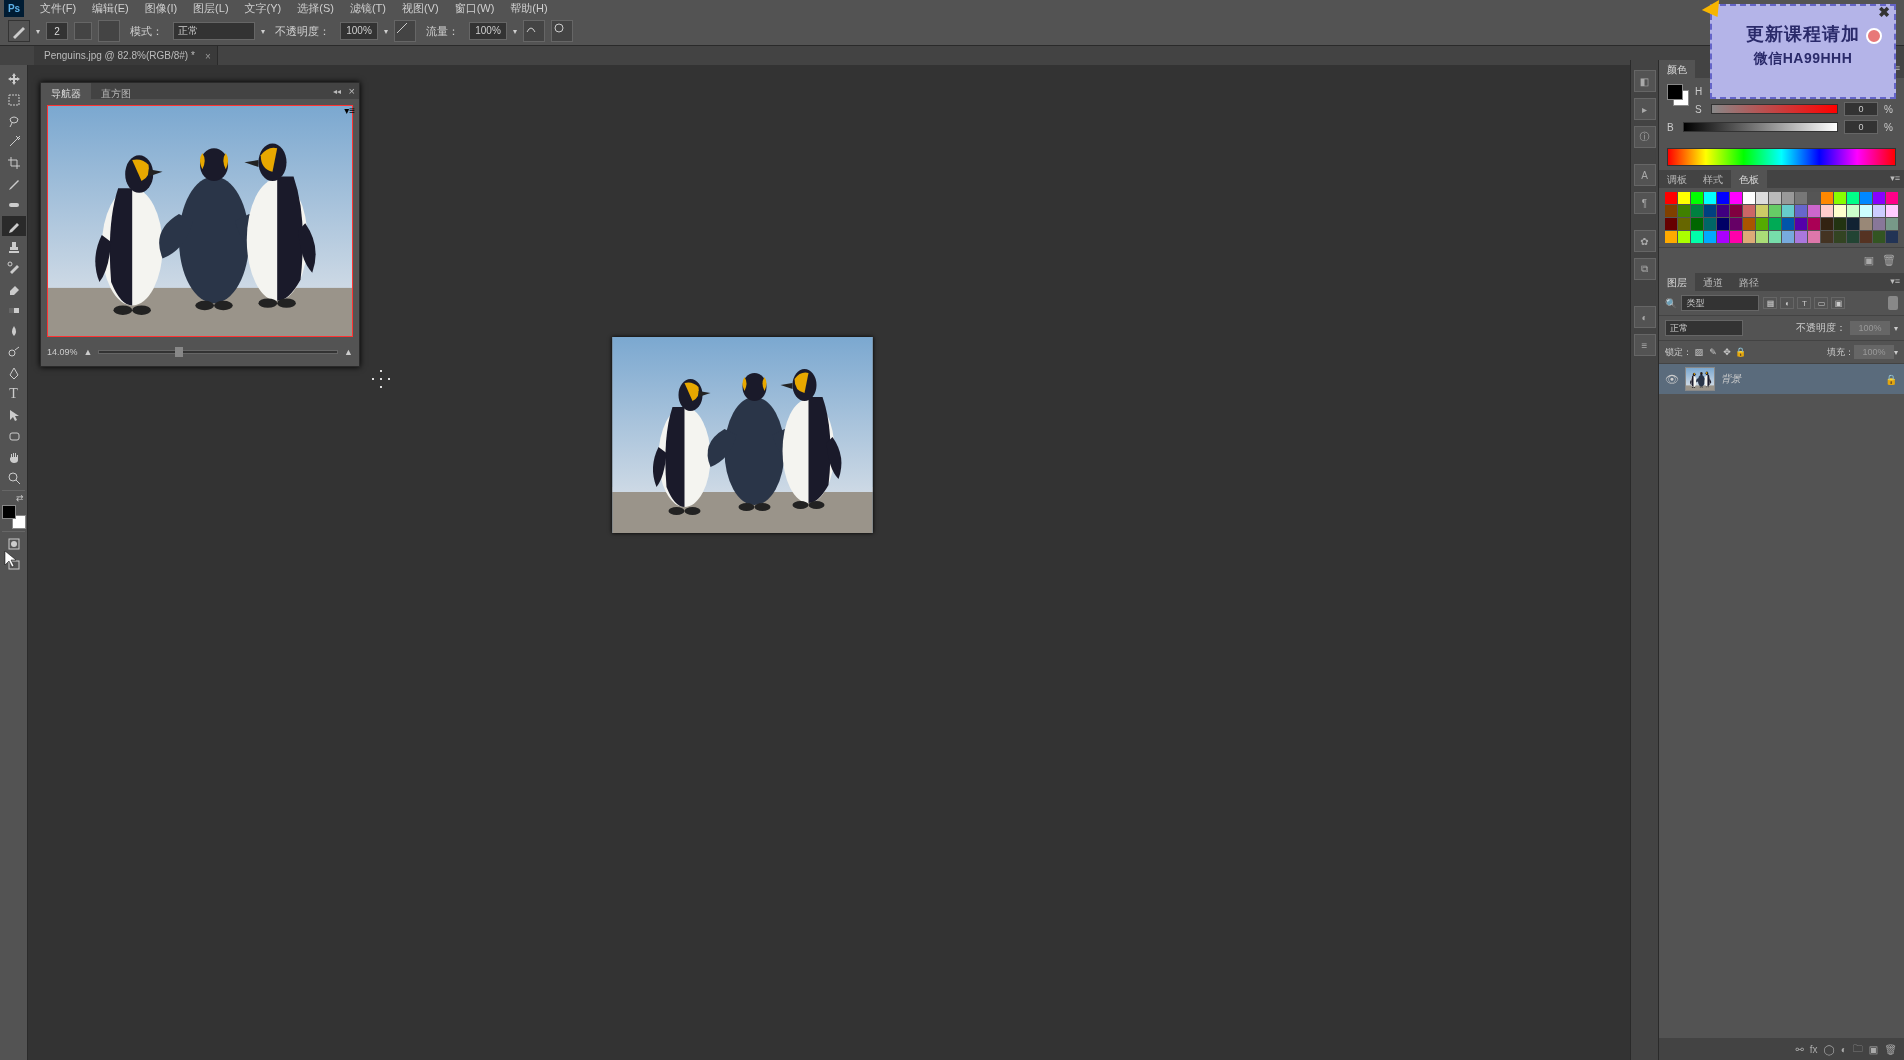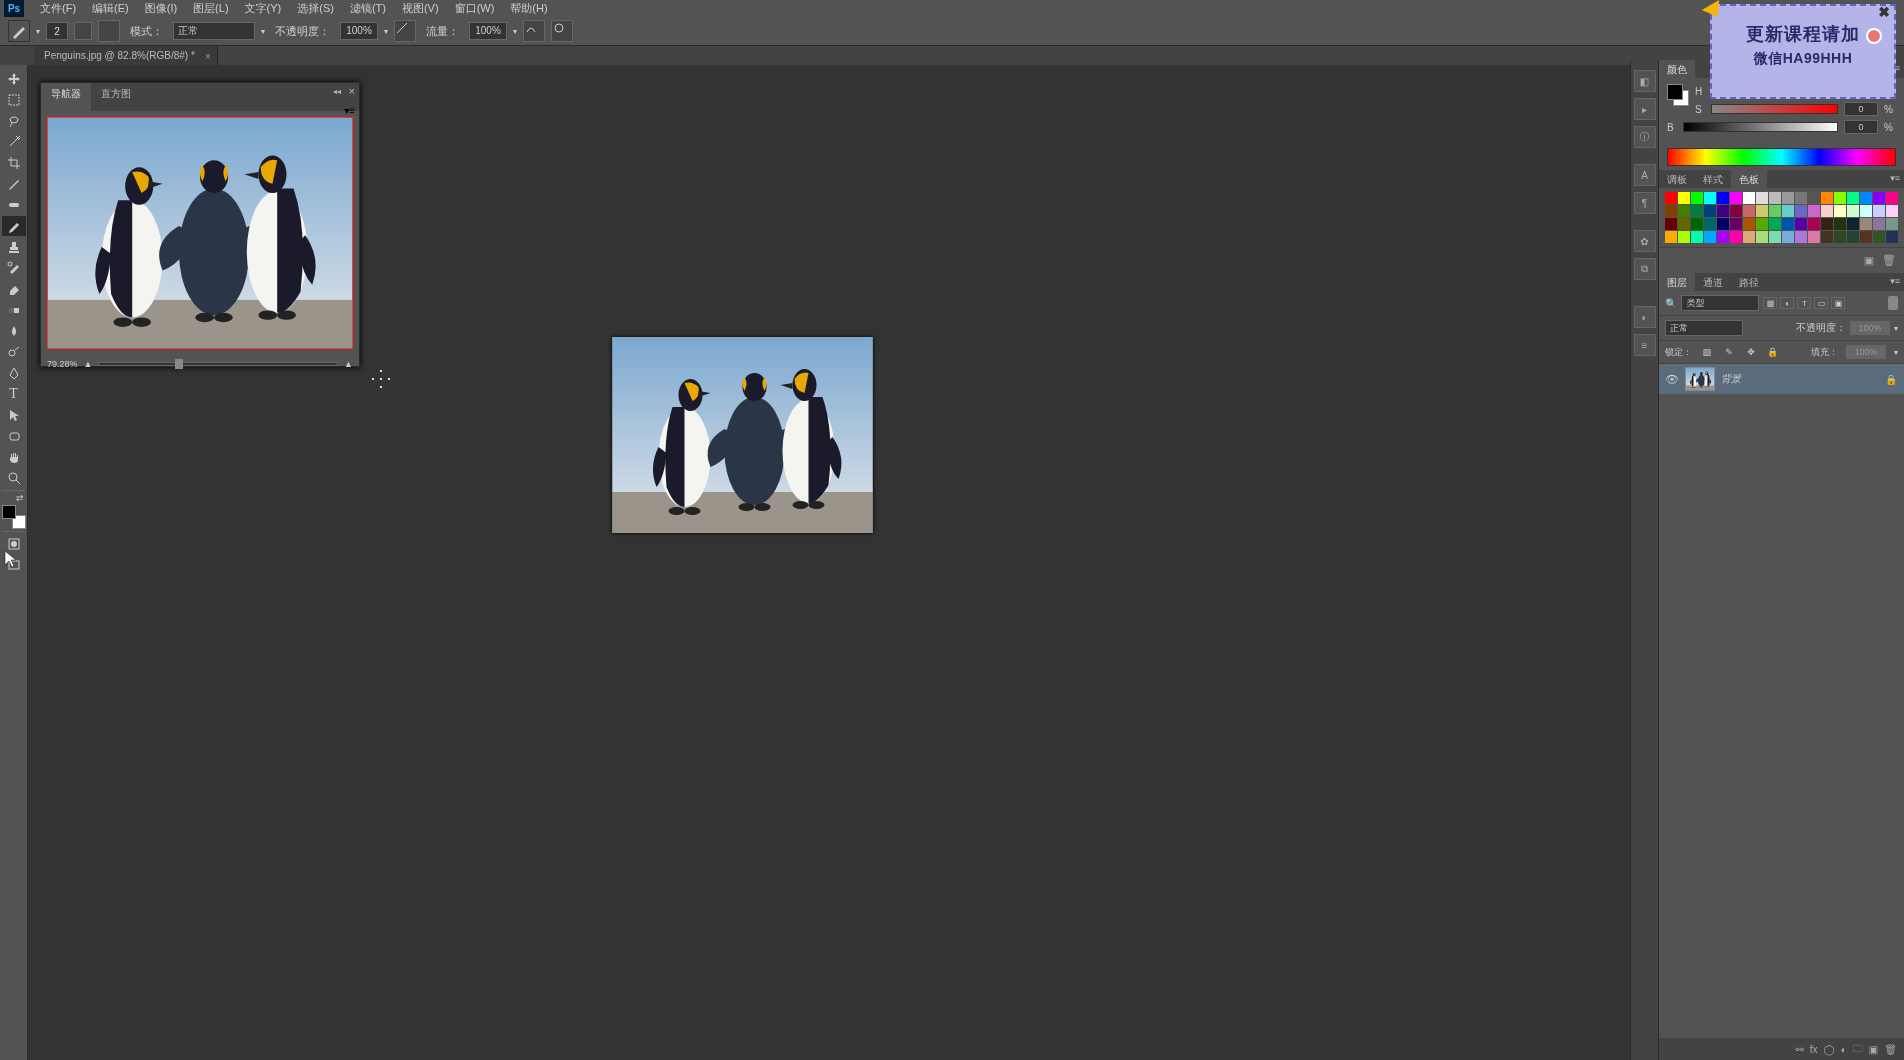--- a/index.html
+++ b/index.html
@@ -21,21 +21,21 @@
 .workspace{position:absolute;top:65px;left:28px;right:246px;bottom:0;background:#333}
 .canvas{position:absolute;top:272px;left:584px;width:261px;height:196px;box-shadow:0 0 4px #000}
 .toolbox{position:absolute;top:65px;left:0;width:28px;bottom:0;background:#535353;border-right:1px solid #2a2a2a;padding-top:4px}
 .tool{width:24px;height:20px;margin:0 auto 1px;display:flex;align-items:center;justify-content:center;color:#ccc;font-size:12px;cursor:pointer}
 .tool.sel{background:#2a2a2a}
 .tool-div{height:1px;background:#666;margin:2px 2px}
 .fgbg{position:relative;width:24px;height:24px;margin:2px auto}
 .fg{position:absolute;width:14px;height:14px;background:#000;border:1px solid #888;top:0;left:0}
 .bg{position:absolute;width:14px;height:14px;background:#fff;border:1px solid #888;bottom:0;right:0}
 .nav-panel{position:absolute;top:82px;left:40px;width:320px;height:285px;background:#535353;border:1px solid #2a2a2a;box-shadow:0 0 6px #000}
-.nav-head{height:28px;display:flex;background:#434343;font-size:10px;color:#bbb;position:relative}
+.nav-head{height:16px;display:flex;background:#434343;font-size:10px;color:#bbb;position:relative}
 .nav-tab{padding:4px 10px;cursor:pointer}
 .nav-tab.on{background:#535353;color:#ddd}
 .nav-close{position:absolute;right:4px;top:2px;font-size:11px;cursor:pointer}
 .nav-collapse{position:absolute;right:18px;top:4px;font-size:8px;cursor:pointer}
 .nav-menu{position:absolute;right:4px;top:22px;font-size:10px;cursor:pointer}
 .nav-img{margin:6px;border:1px solid #f33;height:232px}
 .nav-foot{height:18px;display:flex;align-items:center;padding:0 6px;font-size:9px;color:#ccc;gap:6px}
 .nav-slider{flex:1;height:4px;background:#333;border:1px solid #666;position:relative}
 .nav-thumb{position:absolute;width:8px;height:10px;background:#888;top:-4px;left:32%}
 .right-dock{position:absolute;top:60px;right:246px;width:28px;bottom:0;background:#434343;border-left:1px solid #2a2a2a;padding-top:10px}
@@ -57,21 +57,21 @@
 .spectrum{height:18px;background:linear-gradient(90deg,red,yellow,lime,cyan,blue,magenta,red);margin:4px 8px;border:1px solid #333}
 .swatches{padding:4px 6px;display:flex;flex-wrap:wrap;gap:1px}
 .sw{width:12px;height:12px}
 .layer-panel{font-size:10px;color:#ccc}
 .l-opts{padding:4px 6px;display:flex;align-items:center;gap:4px;border-bottom:1px solid #434343}
 .l-select{width:78px;height:16px;background:#333;border:1px solid #666;font-size:9px;padding-left:4px;line-height:14px}
 .l-filters{display:flex;gap:3px}
 .l-fic{width:14px;height:12px;border:1px solid #666;display:flex;align-items:center;justify-content:center;font-size:8px}
 .l-row2{padding:4px 6px;display:flex;align-items:center;gap:4px;border-bottom:1px solid #434343}
 .l-pct{width:40px;height:14px;background:#666;border:1px solid #666;text-align:center;font-size:9px;line-height:12px;color:#999}
-.l-lock{padding:4px 6px;display:flex;align-items:center;gap:8px;border-bottom:1px solid #434343;font-size:9px}
+.l-lock{padding:4px 6px;display:flex;align-items:center;gap:0;border-bottom:1px solid #434343;font-size:9px}
 .l-lic{width:14px;height:12px;display:flex;align-items:center;justify-content:center}
 .layer{display:flex;align-items:center;padding:3px 6px;background:#5a6b7c;gap:6px}
 .l-eye{width:14px;font-size:11px}
 .l-thumb{width:30px;height:24px;border:1px solid #888}
 .l-name{flex:1;font-style:italic}
 .l-lockic{font-size:10px}
 .l-footer{position:absolute;bottom:0;width:246px;height:22px;background:#434343;display:flex;justify-content:flex-end;align-items:center;gap:6px;padding-right:8px;font-size:10px;color:#aaa}
 .overlay{position:absolute;top:4px;right:8px;width:186px;height:95px;background:#b4b4e8;border:2px dashed #6464c8;padding:6px;text-align:center}
 .ov-x{position:absolute;top:-2px;right:4px;font-size:14px;font-weight:bold;color:#333}
 .ov-tri{position:absolute;top:-2px;left:-8px;width:0;height:0;border-left:10px solid transparent;border-right:10px solid transparent;border-top:14px solid #f7b500;transform:rotate(-30deg)}
@@ -327,21 +327,21 @@
     <span class="nav-collapse">◂◂</span>
     <span class="nav-close">×</span>
   </div>
   <span class="nav-menu">▾≡</span>
   <div class="nav-img">
     <svg class="penguin-svg" viewBox="0 0 260 196" preserveAspectRatio="none">
         <use href="#penguins"></use>
       </svg>
   </div>
   <div class="nav-foot">
-    <span>79.28%</span>
+    <span>14.09%</span>
     <span>▲</span>
     <div class="nav-slider">
         <div class="nav-thumb"></div>
       </div>
     <span>▲</span>
   </div>
 </div>
 
 <div class="healing-cursor">
   <div class="hc-d" style="top:0;left:8px"></div>

